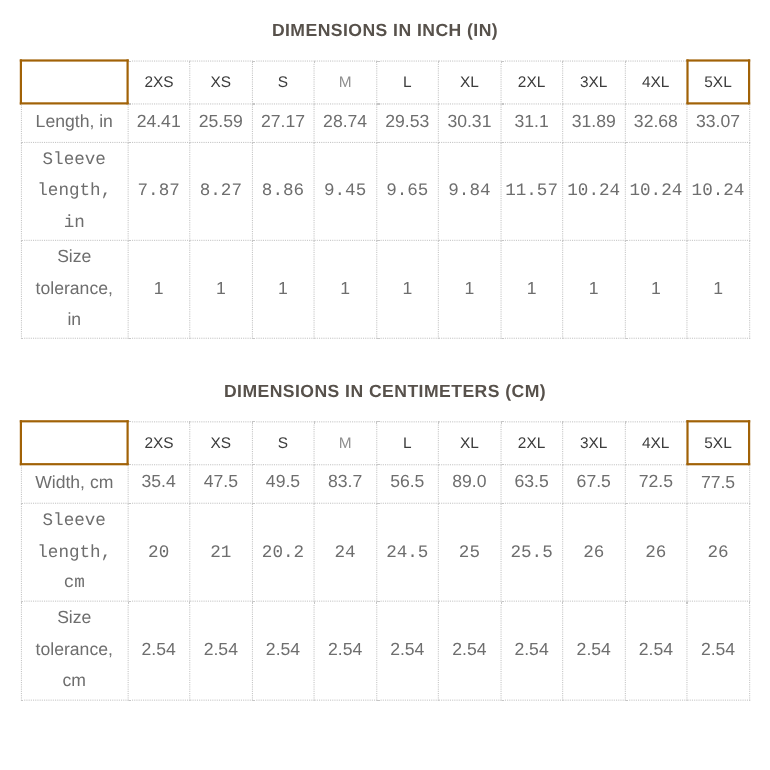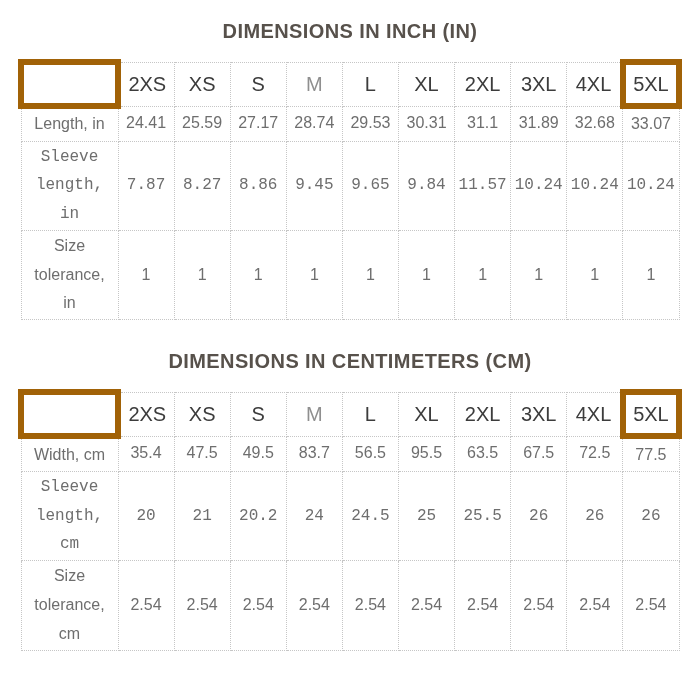--- a/index.html
+++ b/index.html
@@ -7,27 +7,27 @@
     margin: 0; padding: 0;
     width: 700px; height: 700px;
     background: #ffffff;
     font-family: "Liberation Sans", sans-serif;
     overflow: hidden;
   }
   .wrap { padding: 12px 18px 0 18px; }
 
   h2.tbl-title {
     text-align: center;
-    font-size: 20px;
+    font-size: 16px;
     font-weight: bold;
     letter-spacing: 0.4px;
     color: #57514b;
     margin: 8px 0 16px 0;
   }
-  h2.tbl-title.second { margin-top: 30px; }
+  h2.tbl-title.second { margin-top: 40px; }
 
   table.size-table {
     width: 100%;
     border-collapse: collapse;
     table-layout: fixed;
   }
   table.size-table col.label-col { width: 97px; }
 
   table.size-table td, table.size-table th {
     border: 1px dotted #c6c6c6;
@@ -35,29 +35,29 @@
     vertical-align: middle;
     font-weight: normal;
     font-size: 16px;
     line-height: 1.8;
     color: #6e6e6e;
     padding: 1px 2px;
     overflow: hidden;
   }
   table.size-table thead th {
     color: #3c3c3c;
-    font-size: 20px;
+    font-size: 14px;
   }
   table.size-table thead th.m-col { color: #8f8f8f; }
   table.size-table thead tr { height: 39px; }
 
   
   table.size-table .corner-cell,
   table.size-table .last-col {
-    border: 6px solid #a16207;
+    border: 2px solid #a16207;
   }
 
   
   tr.row-lines-1 { height: 35px; }
   tr.row-lines-2 { height: 59px; font-family: Liberation Mono, monospace; }
   tr.row-lines-3 { height: 88px; margin-top: 28px; }
 
   td.row-header { white-space: pre-line; }
 </style>
 </head>
@@ -175,21 +175,21 @@
           </tr>
         </thead>
         <tbody>
           <tr class="row-lines-1">
             <td class="row-header">Width, cm</td>
             <td>35.4</td>
             <td>47.5</td>
             <td>49.5</td>
             <td>83.7</td>
             <td>56.5</td>
-            <td>95.5</td>
+            <td>89.0</td>
             <td>63.5</td>
             <td>67.5</td>
             <td>72.5</td>
             <td>77.5</td>
           </tr>
           <tr class="row-lines-2">
             <td class="row-header">Sleeve
 length, cm</td>
             <td>20</td>
             <td>21</td>

